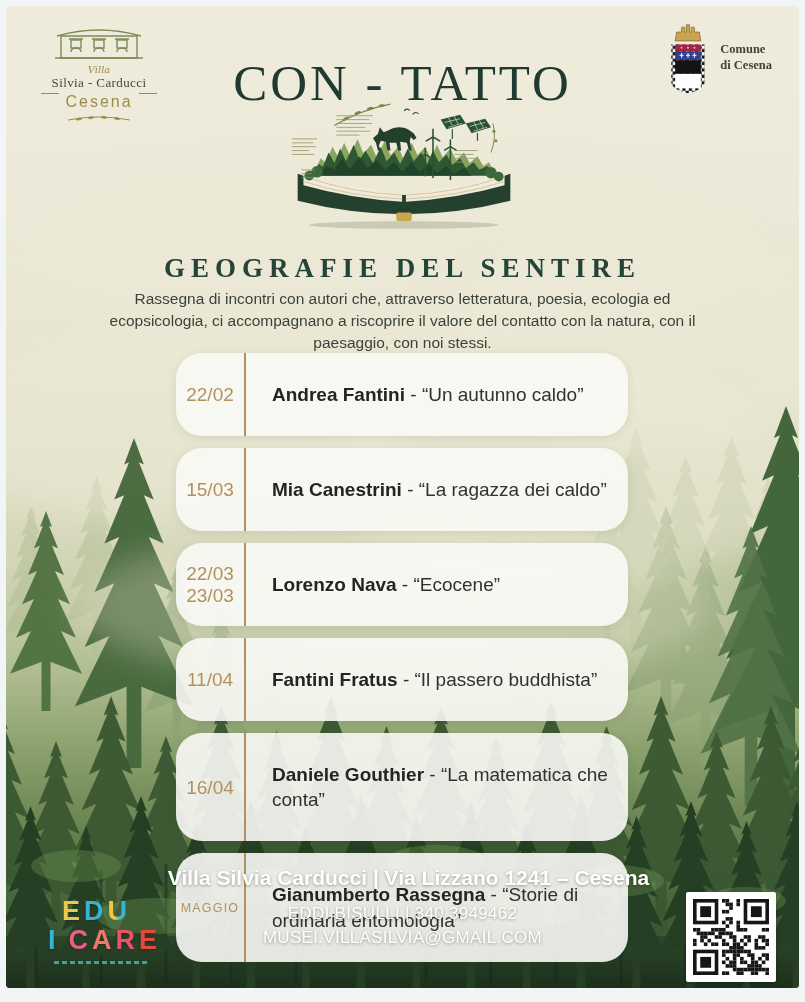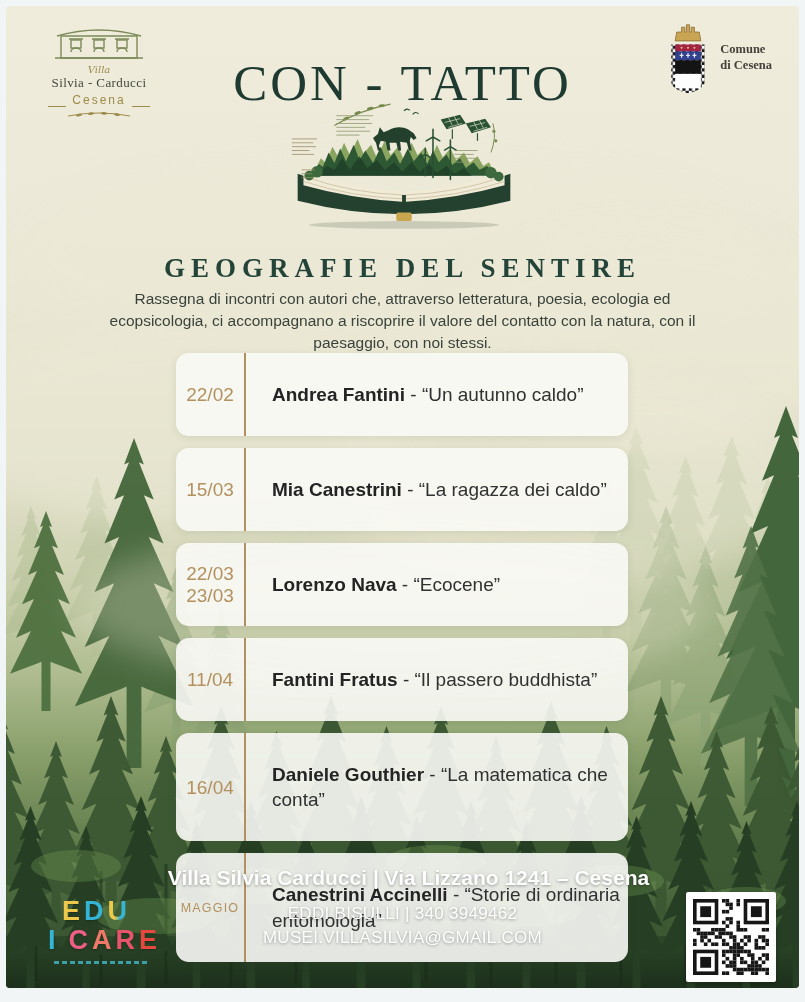--- a/index.html
+++ b/index.html
@@ -8,39 +8,39 @@
   .poster{position:absolute;left:6px;top:6px;width:793px;height:982px;overflow:hidden;border-radius:4px;
     background:linear-gradient(180deg,#efecdc 0%,#ece9d8 22%,#e8e6d1 36%,#e0dfc8 47%,
       #d2d5b6 57%,#b3bf94 67%,#8aa06c 76%,#5e7a49 86%,#3f5c36 93%,#2a4427 100%);}
   .bg-svg{position:absolute;left:0;top:0;width:793px;height:982px;display:block}
   .layer{position:absolute;z-index:2}
 
   
   .villa-logo{left:34px;top:16px;width:118px;text-align:center;color:#44493d}
   .villa-script{font-family:"DejaVu Serif",serif;font-style:italic;color:#9d8b49;font-size:10px;margin-top:-4px}
   .villa-main{font-family:"Liberation Serif",serif;font-size:13px;color:#44493d;letter-spacing:.4px}
-  .villa-city{display:flex;align-items:flex-end;justify-content:center;gap:6px;color:#9d8b49;
-     font-size:12px;letter-spacing:2px;margin-top:2px}
+  .villa-city{display:flex;align-items:flex-start;justify-content:center;gap:6px;color:#9d8b49;
+     font-size:16px;letter-spacing:2px;margin-top:2px}
   .villa-city .dash{width:18px;height:0;border-top:1px solid #9d8b49}
   .page-title{left:0;right:0;top:14px;text-align:center;font-family:"Liberation Serif",serif;
      font-size:51px;letter-spacing:3px;color:#1e3a31;font-weight:500}
   .comune{right:27px;top:14px;display:flex;align-items:center;gap:9px}
   .comune-label{font-family:"Liberation Serif",serif;font-weight:700;font-size:12.5px;
      color:#46403a;line-height:1.3}
 
   
   .book-art{left:282px;top:94px;width:232px;height:132px}
   .hero-heading{left:0;right:0;top:225px;text-align:center;font-family:"Liberation Serif",serif;
      font-size:27px;letter-spacing:6px;font-weight:600;color:#24443a}
   .hero-desc{left:50%;top:266px;transform:translateX(-50%);width:624px;text-align:center;
      font-size:15.5px;line-height:1.42;color:#39423b}
 
   
   .events{left:170px;top:347px;width:452px;display:flex;flex-direction:column;gap:12px}
-  .event-card{display:flex;border-radius:13px;background:rgba(250,249,246,.9);min-height:70px;
+  .event-card{display:flex;border-radius:26px;background:rgba(250,249,246,.9);min-height:70px;
      box-shadow:0 2px 8px rgba(35,55,35,.10);overflow:hidden}
   .event-date{flex:0 0 64px;border-right:2px solid #b3905e;display:flex;flex-direction:column;
      align-items:center;justify-content:center;color:#b3905e;font-size:19px;line-height:1.12;padding:4px 2px}
   .event-date.small-date{font-size:12.5px;letter-spacing:1.2px}
   .event-content{flex:1;display:flex;align-items:center;padding:10px 8px 10px 26px;
      font-size:19px;color:#313131;line-height:1.32}
   .event-author{font-weight:700;color:#242424}
   .event-sep{white-space:pre}
 
   
@@ -346,21 +346,21 @@
       <div class="event-content">
         <p><span class="event-author">Daniele Gouthier</span><span class="event-sep"> - </span><span class="event-quote">“La matematica che conta”</span></p>
       </div>
     </div>
 
     <div class="event-card">
       <div class="event-date small-date">
         <span>MAGGIO</span>
       </div>
       <div class="event-content">
-        <p><span class="event-author">Canestrini Accinelli</span><span class="event-sep"> - </span><span class="event-quote">“Storie di ordinaria entomologia”</span></p>
+        <p><span class="event-author">Gianumberto Rassegna</span><span class="event-sep"> - </span><span class="event-quote">“Storie di ordinaria entomologia”</span></p>
       </div>
     </div>
 
   </section>
 
   <div class="layer venue">Villa Silvia Carducci | Via Lizzano 1241 – Cesena</div>
   <div class="layer contacts">
     <div>EDDI BISULLI | 340 3949462</div>
     <div>MUSEI.VILLASILVIA@GMAIL.COM</div>
   </div>

